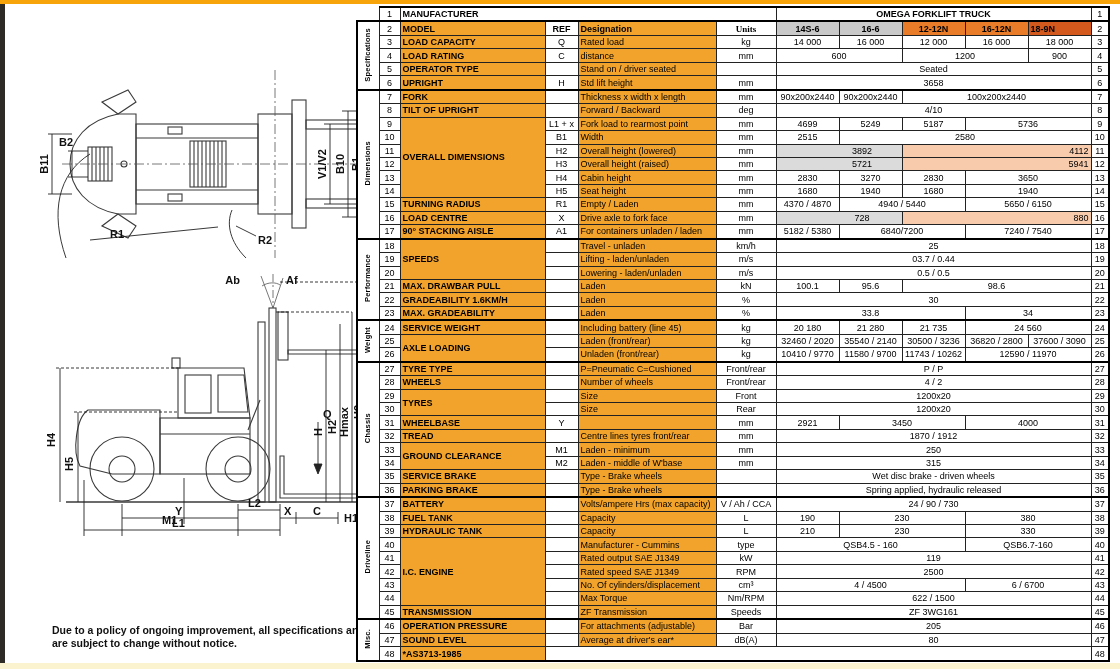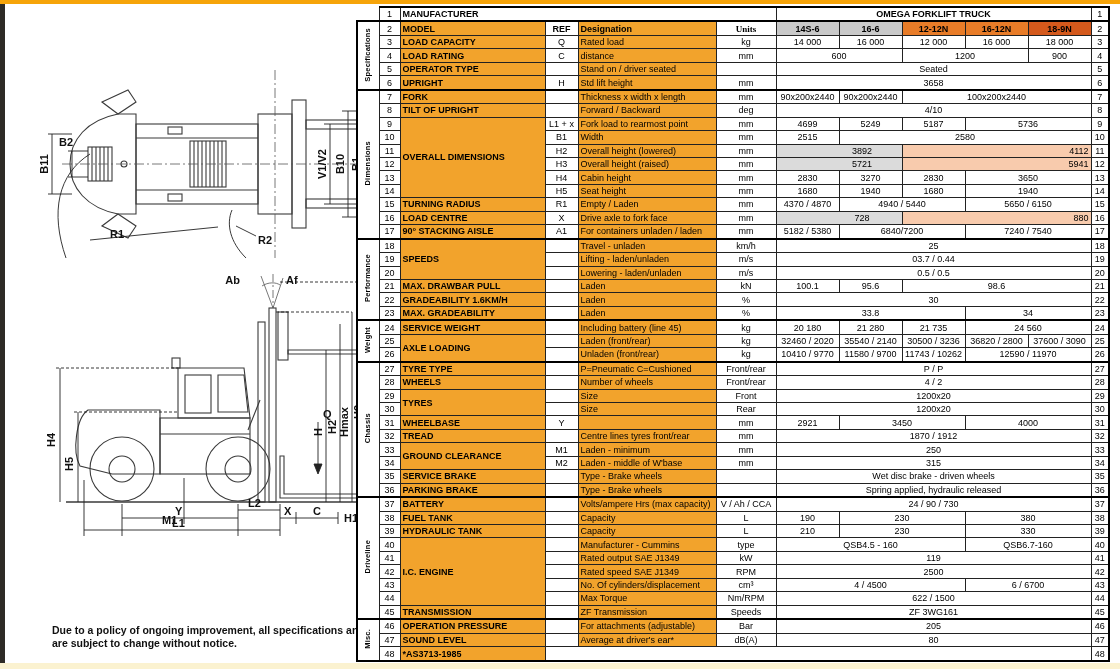--- a/index.html
+++ b/index.html
@@ -44,21 +44,21 @@
   td.d{background:#f2a32c;}
   td.db{background:#f2a32c;font-weight:bold;}
   td.u{text-align:center;}
   td.ub{text-align:center;font-weight:bold;font-family:Liberation Serif, serif;}
   td.v{text-align:center;}
   td.vb{text-align:center;font-weight:bold;}
   td.vg{text-align:center;background:#dbdbdb;padding-left:48px;}
   td.vp{text-align:right;background:#f8cbad;}
   td.hg{text-align:center;font-weight:bold;background:#c9c9c9;}
   td.ho{text-align:center;font-weight:bold;background:#e87c28;}
-  td.hr{text-align:center;font-weight:bold;background:#d4591c;}
+  td.hr{font-weight:bold;background:#d4591c;}
   td.blank{}
   svg text{font-family:"Liberation Sans",sans-serif;}
 </style>
 </head>
 <body>
 
 <div class="edge-left"></div>
 <div class="strip-top"></div>
 <div class="strip-bottom"></div>
 

